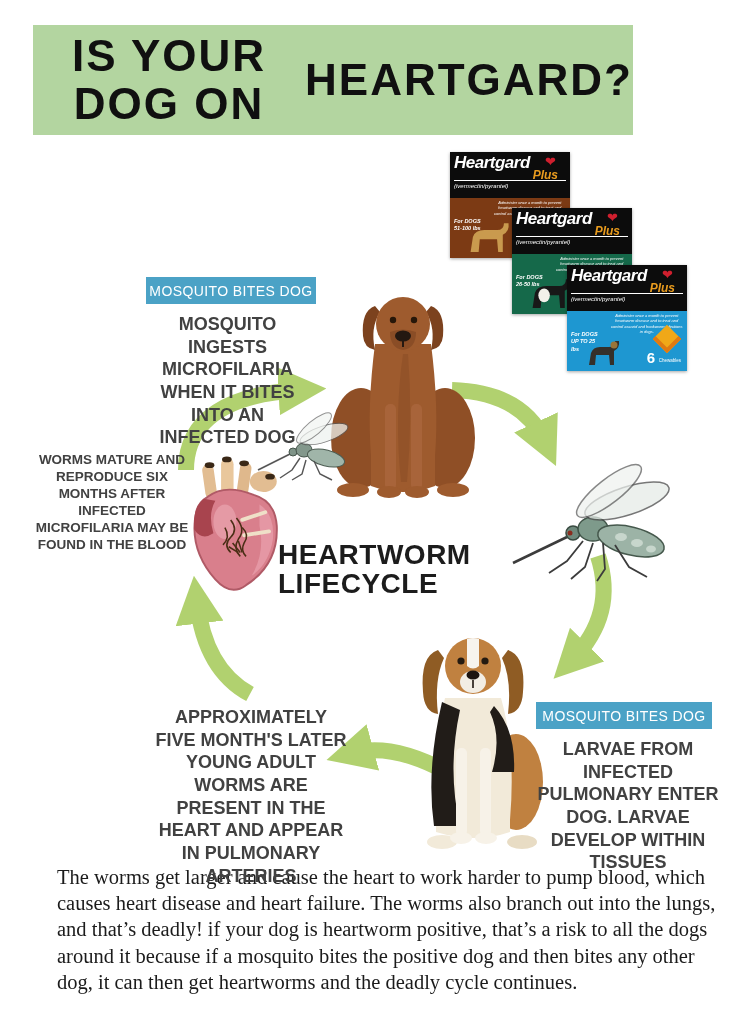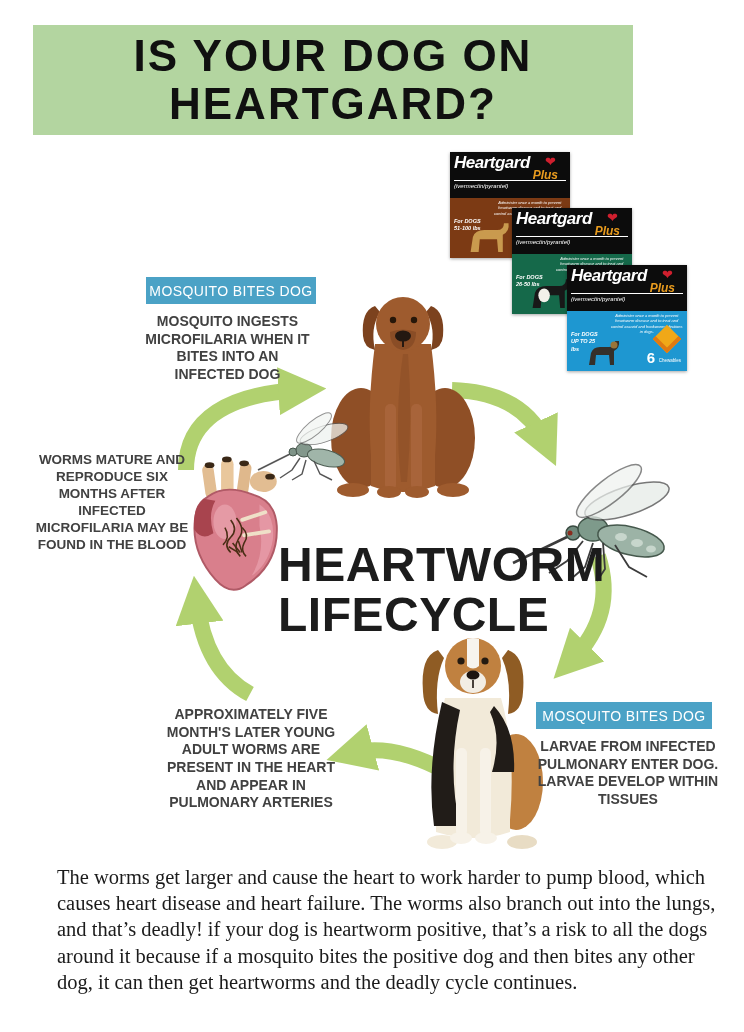--- a/index.html
+++ b/index.html
@@ -2,21 +2,21 @@
 <html><head>
 <meta charset="utf-8">
 <style>
   html,body{margin:0;padding:0;background:#ffffff;}
   #canvas{position:relative;width:744px;height:1032px;background:#ffffff;overflow:hidden;
           font-family:"Liberation Sans",sans-serif;}
   .abs{position:absolute;}
 
   
   .header-banner{left:33px;top:25px;width:600px;height:110px;background:#b3d5a0;
-    display:flex;flex-direction:column;align-items:center;justify-content:center;z-index:2;}
+    display:flex;flex-direction:row;align-items:center;justify-content:center;z-index:2;}
   .header-title{font-weight:700;font-size:44px;line-height:1.08;letter-spacing:2px;
     color:#101010;text-transform:uppercase;text-align:center;}
 
   
   .pbox{width:120px;height:106px;z-index:4;box-shadow:0 1px 3px rgba(0,0,0,.35);}
   .pbox .ptop{height:46px;background:#0c0c0c;position:relative;padding:2px 4px 12px 4px;box-sizing:border-box;}
   .hg-brand{color:#ffffff;font-style:italic;font-weight:700;font-size:17px;letter-spacing:-.5px;line-height:1;}
   .hg-heart{position:absolute;right:14px;top:3px;color:#cf1f2e;font-size:13px;line-height:1;}
   .hg-plus{position:absolute;right:12px;top:16px;color:#e89b1e;font-style:italic;font-weight:700;font-size:12px;}
   .hg-generic{color:#ffffff;font-style:italic;font-size:6px;border-top:1px solid #ffffff;
@@ -28,22 +28,22 @@
     font-style:italic;font-weight:700;line-height:1.35;}
   .hg-diamond{position:absolute;right:10px;top:18px;width:20px;height:20px;background:#f0a818;
     transform:rotate(45deg);box-shadow:inset -4px -4px 0 #df7a12;}
   .hg-count{position:absolute;right:32px;bottom:6px;color:#ffffff;font-weight:700;font-size:15px;line-height:1;}
   .hg-count-label{position:absolute;right:6px;bottom:8px;color:#ffffff;font-size:4.5px;}
   .pdog{position:absolute;left:16px;bottom:2px;}
 
   
   .badge{background:#4ba2c6;color:#ffffff;font-weight:400;font-size:14px;letter-spacing:.4px;
     display:flex;align-items:center;justify-content:center;z-index:3;}
-  .step-text{color:#414141;font-weight:700;font-size:14px;line-height:1.26;text-align:center;z-index:3;}
-  .center-title{color:#1c1c1c;font-weight:700;font-size:48px;line-height:1.05;
+  .step-text{color:#414141;font-weight:700;font-size:18px;line-height:1.26;text-align:center;z-index:3;}
+  .center-title{color:#1c1c1c;font-weight:700;font-size:28px;line-height:1.05;
     letter-spacing:.5px;z-index:3;}
   .art{z-index:2;}
   #arrows{left:0;top:0;width:744px;height:1032px;z-index:1;pointer-events:none;}
 
   
   .footer-par{left:57px;top:864px;width:666px;color:#1b1b1b;
     font-family:"Liberation Serif",serif;font-size:20.5px;line-height:1.28;z-index:2;}
 </style>
 </head>
 <body>

